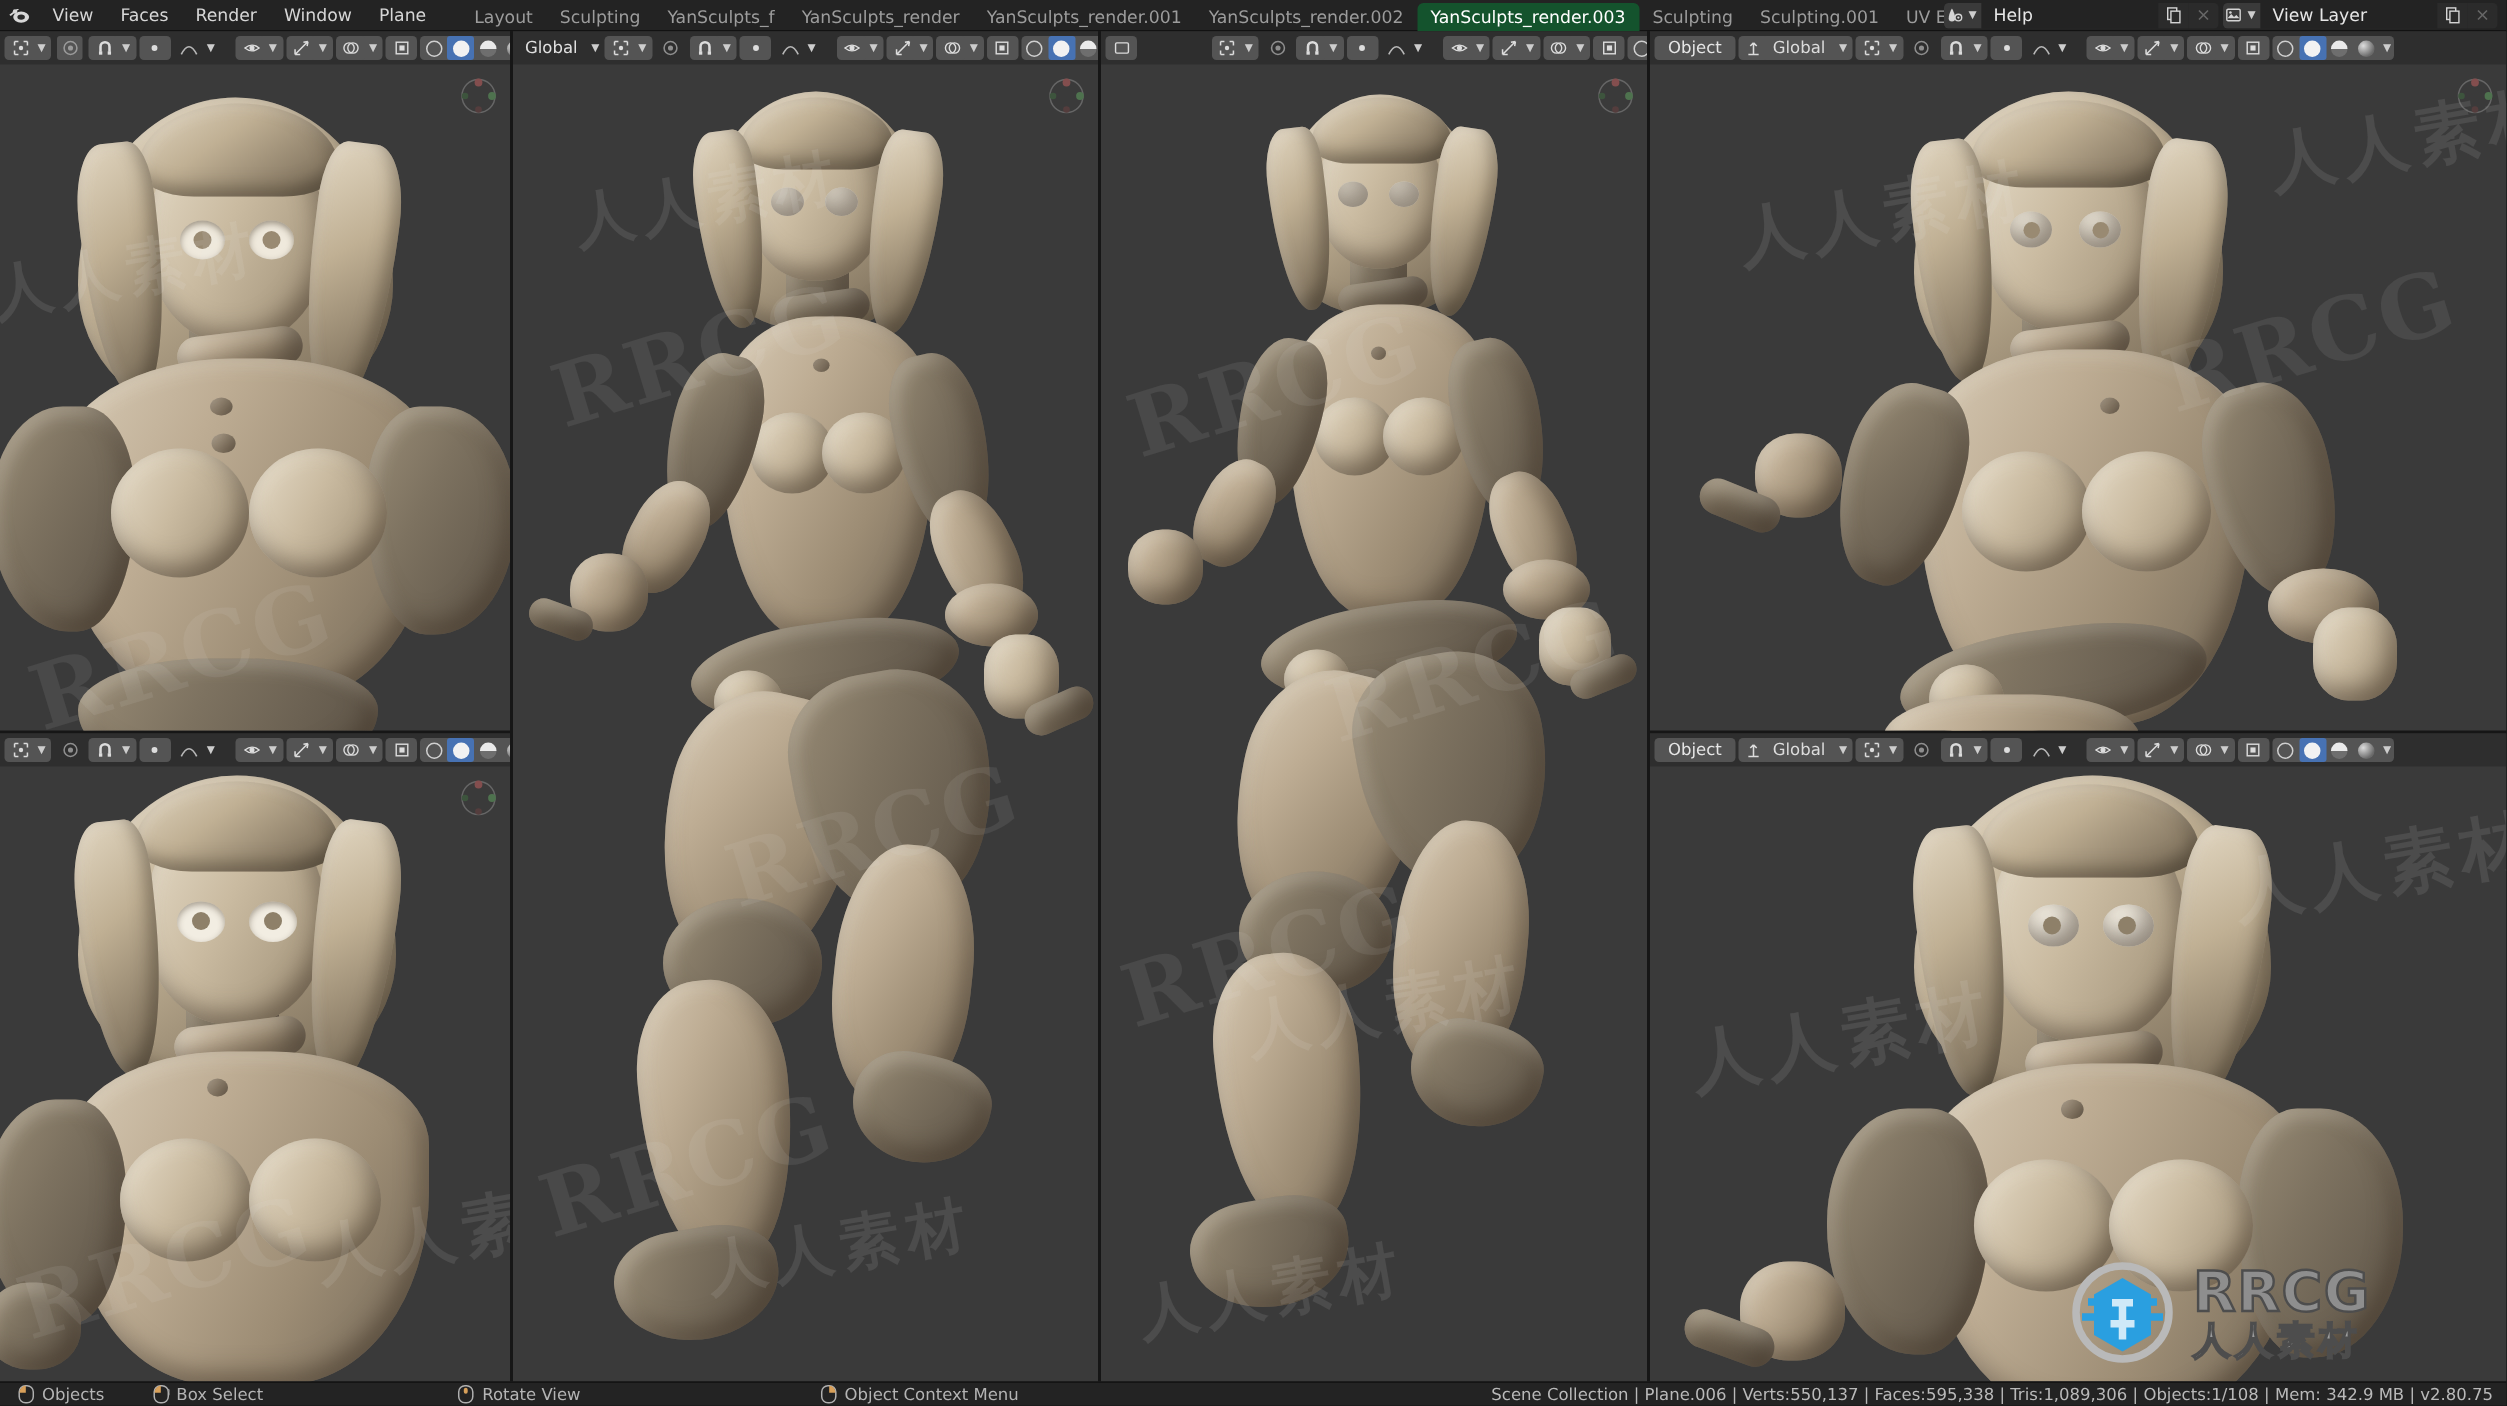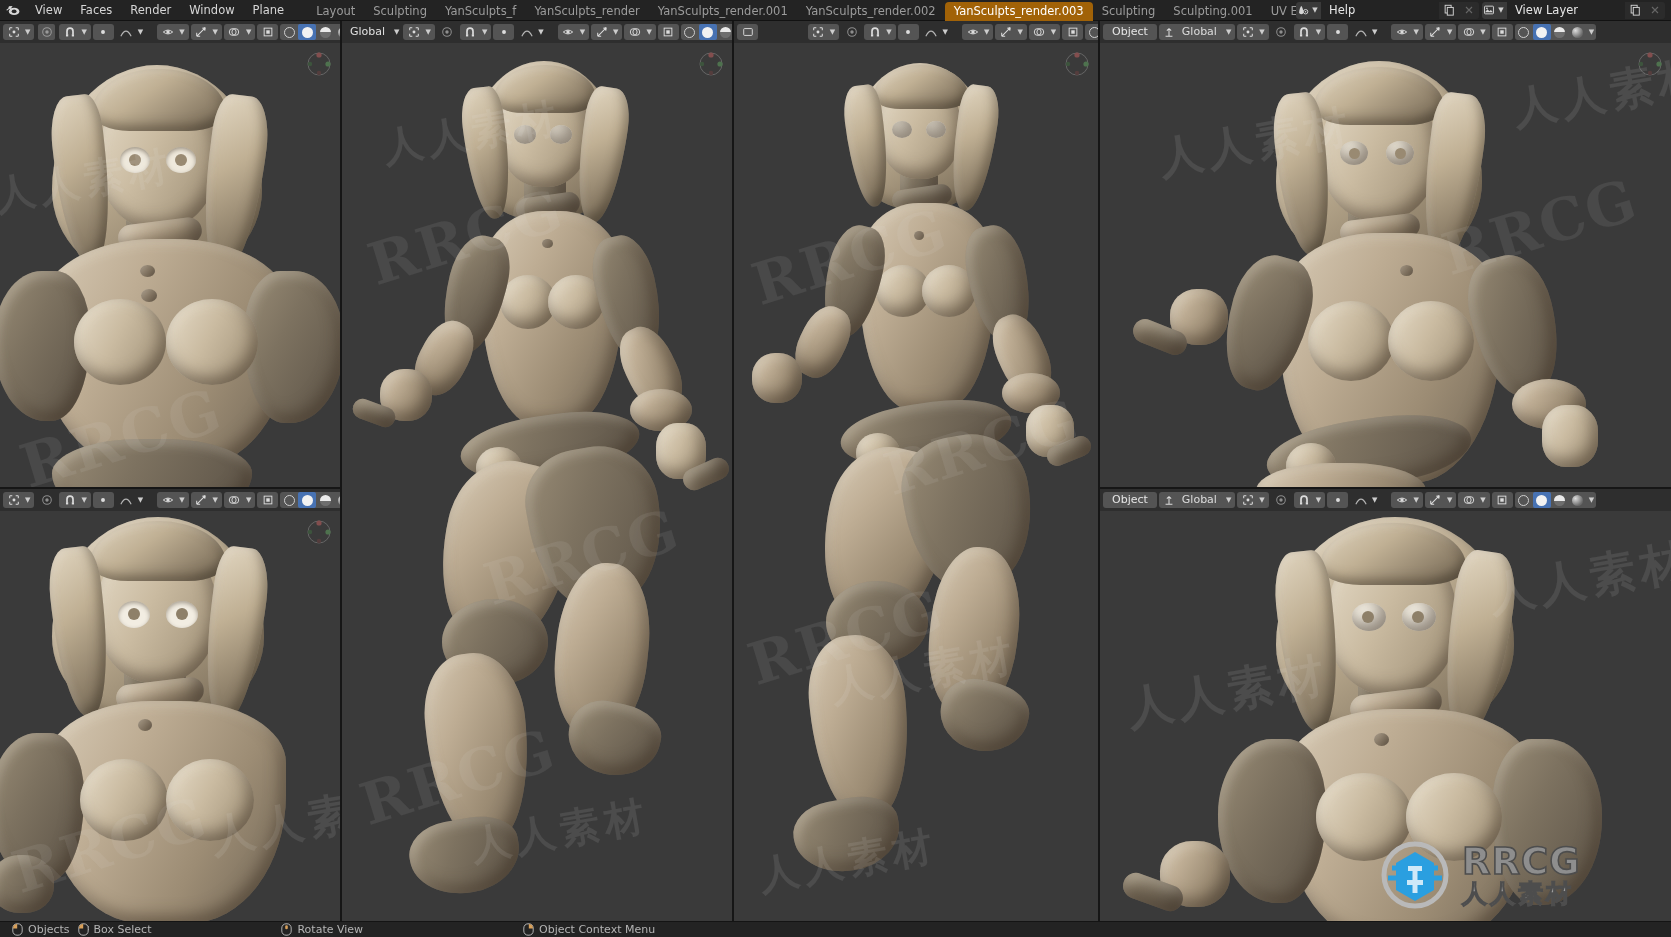--- a/index.html
+++ b/index.html
@@ -37,21 +37,21 @@
     display: flex; align-items: flex-end; height: 21px; flex: 0 1 auto;
     margin-left: 14px; overflow: hidden;
   }
   .ws-tab {
     height: 19px; line-height: 19px;
     padding: 0 9px;
     font-size: 11.5px; color: #9c9c9c; white-space: nowrap;
     border-radius: 4px 4px 0 0;
     cursor: default;
   }
-  .ws-tab.active { background: #a16207; color: #ffffff; }
+  .ws-tab.active { background: #14532d; color: #ffffff; }
 
   .topbar-right {
     margin-left: auto; display: flex; align-items: center; gap: 3px;
     padding-right: 6px; flex: 0 0 auto;
   }
   .id-block {
     display: flex; align-items: center; height: 17px;
     background: #2b2b2b; border-radius: 3px; overflow: hidden;
   }
   .id-icon {
@@ -1126,21 +1126,21 @@
   </div>
 
   <div class="statusbar">
     <div class="kb-group" style="margin-left:12px;">
       <svg class="kb-ico" viewBox="0 0 11 13">
         <rect x=".8" y=".8" width="9.4" height="11.4" rx="4.2" fill="none" stroke="#b0b0b0" stroke-width="1"></rect>
         <path d="M1 5.5 L5.2 5.5 L5.2 .9 A4.3 4.3 0 0 0 1 5.5 Z" fill="#d8a05a"></path>
       </svg>
       <span>Objects</span>
     </div>
-    <div class="kb-group" style="margin-left:8px;">
+    <div class="kb-group" style="margin-left:32px;">
       <svg class="kb-ico" viewBox="0 0 11 13">
         <rect x=".8" y=".8" width="9.4" height="11.4" rx="4.2" fill="none" stroke="#b0b0b0" stroke-width="1"></rect>
         <path d="M1 5.5 L5.2 5.5 L5.2 .9 A4.3 4.3 0 0 0 1 5.5 Z" fill="#d8a05a"></path>
         <path d="M10.3 3.2 q2 2 0 4" fill="none" stroke="#b0b0b0" stroke-width=".9"></path>
       </svg>
       <span>Box Select</span>
     </div>
     <div class="kb-group" style="margin-left:130px;">
       <svg class="kb-ico" viewBox="0 0 11 13">
         <rect x=".8" y=".8" width="9.4" height="11.4" rx="4.2" fill="none" stroke="#b0b0b0" stroke-width="1"></rect>
@@ -1148,15 +1148,16 @@
       </svg>
       <span>Rotate View</span>
     </div>
     <div class="kb-group" style="margin-left:160px;">
       <svg class="kb-ico" viewBox="0 0 11 13">
         <rect x=".8" y=".8" width="9.4" height="11.4" rx="4.2" fill="none" stroke="#b0b0b0" stroke-width="1"></rect>
         <path d="M10 5.5 L5.8 5.5 L5.8 .9 A4.3 4.3 0 0 1 10 5.5 Z" fill="#d8a05a"></path>
       </svg>
       <span>Object Context Menu</span>
     </div>
+    <div class="status-right">Scene Collection | Plane.006 | Verts:550,137 | Faces:595,338 | Tris:1,089,306 | Objects:1/108 | Mem: 342.9 MB | v2.80.75</div>
   </div>
 
 </div>
 
 </body></html>

